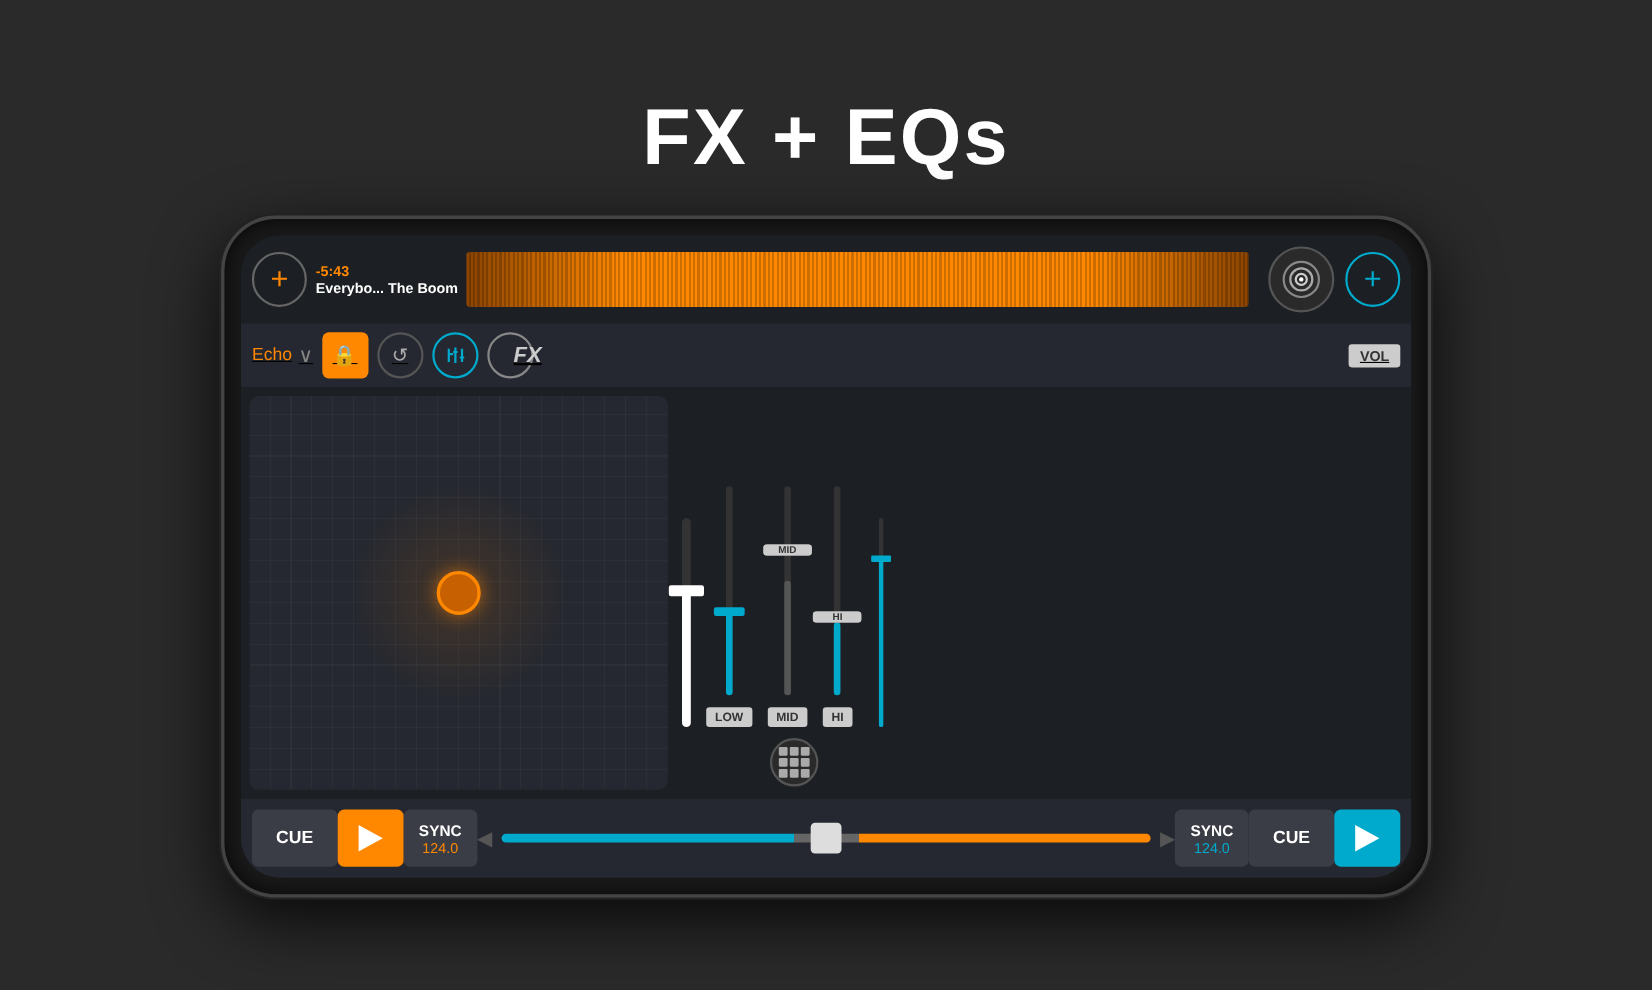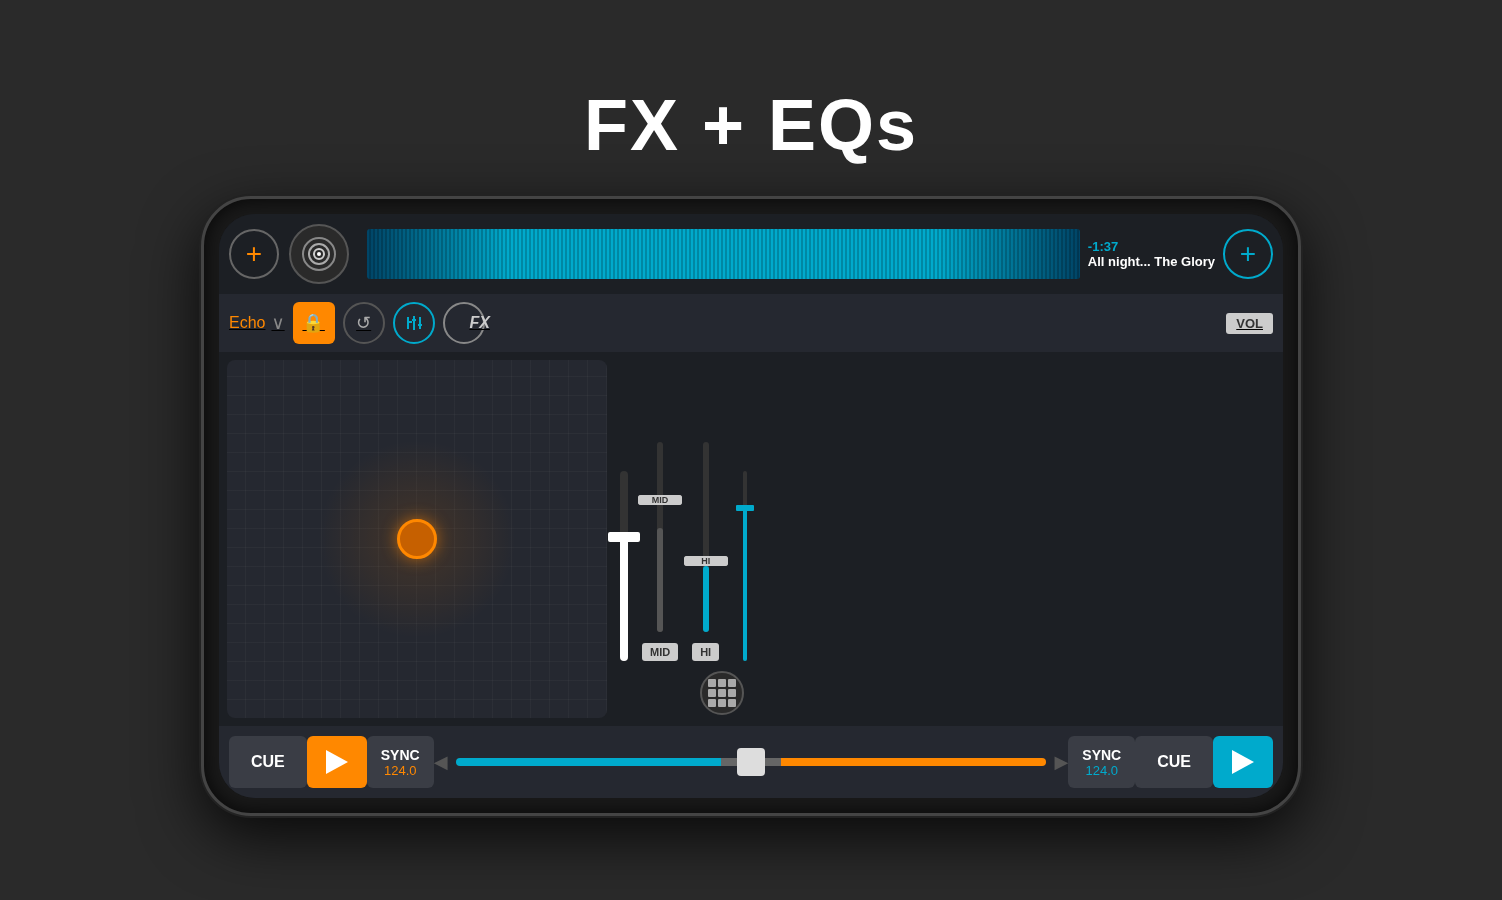--- a/index.html
+++ b/index.html
@@ -501,37 +501,37 @@
 
 <div class="device-wrapper">
   <div class="device-frame"></div>
   <div class="device-screen">
 
     <div class="top-bar">
       <div class="add-btn-left">
         <span>+</span>
       </div>
 
+      <div class="deck-left">
+        <div class="deck-info">
+          <span class="deck-time">-5:43</span>
+          <span class="deck-name"><span>Everybo...</span> <span>The Boom</span></span>
+        </div>
+        <div class="waveform-left"></div>
+      </div>
 
       <div class="center-logo">
         <svg viewBox="0 0 36 36">
           <circle cx="18" cy="18" r="16" fill="none" stroke="#888" stroke-width="2"></circle>
           <circle cx="18" cy="18" r="10" fill="none" stroke="#aaa" stroke-width="2"></circle>
           <circle cx="18" cy="18" r="5" fill="none" stroke="#ccc" stroke-width="2"></circle>
           <circle cx="18" cy="18" r="2" fill="#fff"></circle>
         </svg>
       </div>
 
-      <div class="deck-right">
-        <div class="waveform-right"></div>
-        <div class="deck-info" style="margin-left:8px;margin-right:0;">
-          <span class="deck-time-right">-1:37</span>
-          <span class="deck-name"><span>All night...</span> <span>The Glory</span></span>
-        </div>
-      </div>
 
       <div class="add-btn-right">
         <span>+</span>
       </div>
     </div>
 
     <div class="controls-bar">
       <button class="fx-name-btn">
         <span>Echo</span>
         <span class="fx-dropdown-arrow">∨</span>
@@ -550,21 +550,21 @@
           <line x1="4" y1="4" x2="4" y2="16" stroke="#00aacc" stroke-width="2"></line>
           <line x1="4" y1="9" x2="8" y2="9" stroke="#00aacc" stroke-width="2"></line>
           <line x1="10" y1="3" x2="10" y2="17" stroke="#00aacc" stroke-width="2"></line>
           <line x1="8" y1="7" x2="12" y2="7" stroke="#00aacc" stroke-width="2"></line>
           <line x1="16" y1="4" x2="16" y2="16" stroke="#00aacc" stroke-width="2"></line>
           <line x1="14" y1="12" x2="18" y2="12" stroke="#00aacc" stroke-width="2"></line>
         </svg>
       </div>
 
       <div class="round-btn fx-active">
-        <span style="font-style:italic;font-weight:bold;font-size:16px;margin-left:32px;">FX</span>
+        <span style="font-style:italic;font-weight:bold;font-size:20px;margin-left:32px;">FX</span>
       </div>
 
       <div class="spacer"></div>
 
       <div class="vol-label">VOL</div>
     </div>
 
     <div class="main-area">
 
       <div class="fx-pad">
@@ -575,20 +575,27 @@
       <div style="flex:1; display:flex; flex-direction:column; padding:5px 5px 0 5px;">
         <div style="flex:1; display:flex; align-items:flex-end; gap:14px; padding-bottom:10px;">
 
           <div class="fader-vertical">
             <div style="width:8px;height:190px;background:#333;border-radius:4px;position:relative;">
               <div style="position:absolute;bottom:0;left:0;right:0;height:65%;background:white;border-radius:4px;"></div>
               <div style="width:32px;height:10px;background:white;border-radius:2px;position:absolute;left:50%;transform:translateX(-50%);top:32%;cursor:pointer;"></div>
             </div>
           </div>
 
+          <div class="fader-vertical" style="gap:6px;">
+            <div style="width:6px;height:190px;background:#333;border-radius:3px;position:relative;">
+              <div style="position:absolute;bottom:0;left:0;right:0;height:40%;background:#00aacc;border-radius:3px;"></div>
+              <div style="width:28px;height:8px;background:#00aacc;border-radius:2px;position:absolute;left:50%;transform:translateX(-50%);top:58%;cursor:pointer;"></div>
+            </div>
+            <div class="eq-label">LOW</div>
+          </div>
 
           <div class="fader-vertical" style="gap:6px;">
             <div style="width:6px;height:190px;background:#333;border-radius:3px;position:relative;">
     <div style="position:absolute;bottom:0;left:0;right:0;height:55%;background:#555;border-radius:3px;"></div>
     <div style="width:44px;height:10px;background:#bbb;border-radius:3px;position:absolute;left:50%;transform:translateX(-50%);top:28%;cursor:pointer;z-index:2;">
       <div style="color:#333;font-size:9px;font-weight:bold;text-align:center;line-height:10px;background:#ccc;border-radius:3px;padding:0 6px;">MID</div>
     </div>
   </div>
             <div class="eq-label">MID</div>
           </div>

